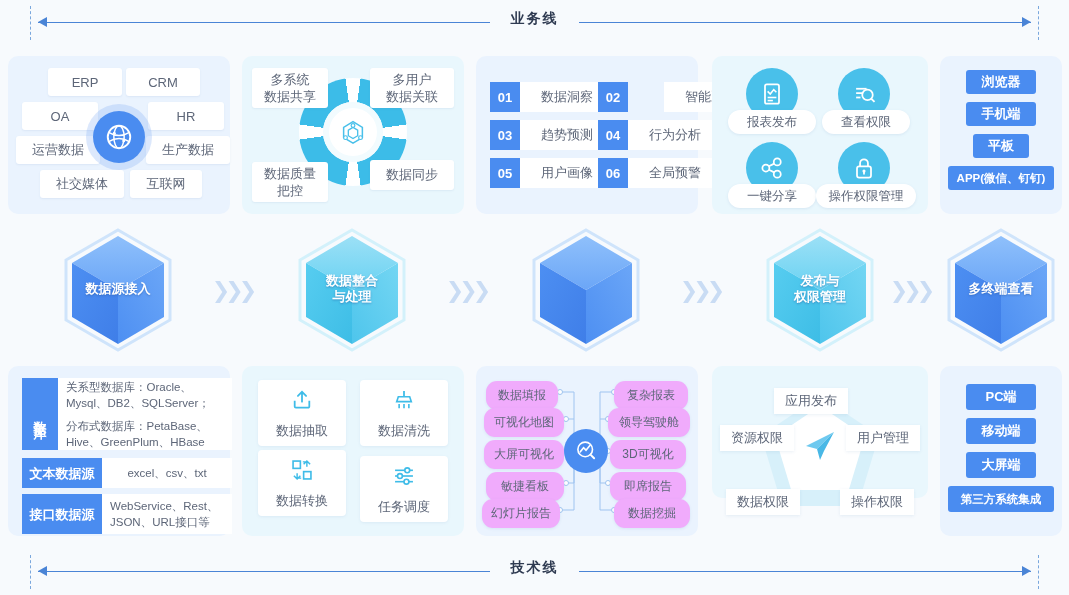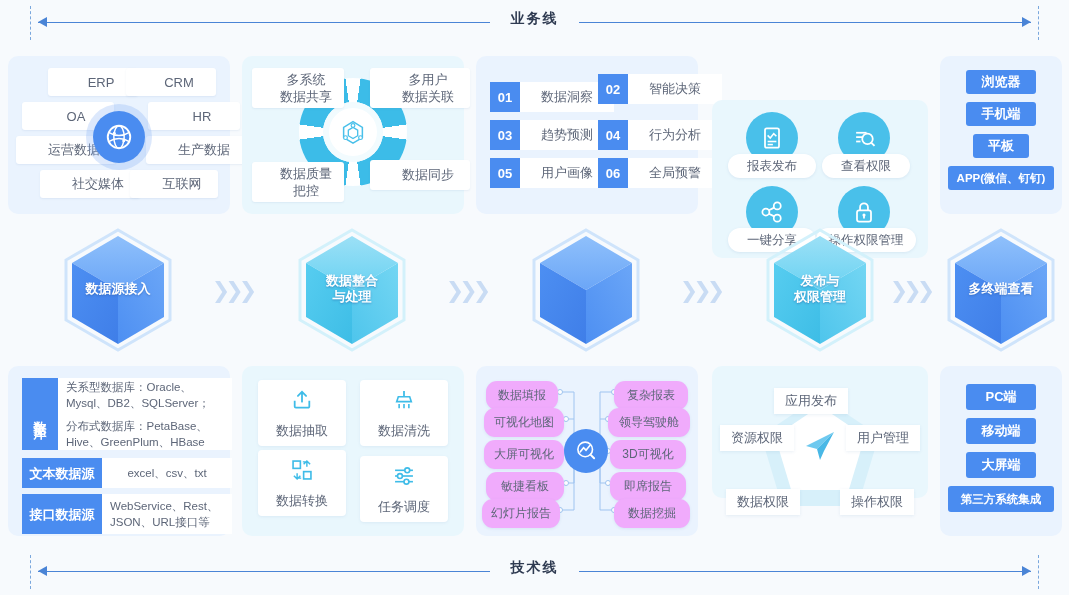--- a/index.html
+++ b/index.html
@@ -29,21 +29,21 @@
   #axis-top{top:0;}
   #axis-bottom{top:549px;}
 
   
   .panel{position:absolute;background:#eaf3fe;border-radius:10px;}
   .panel.alt{background:#e9f7fd;}
 
   
   .chip{position:absolute;background:#fff;border-radius:3px;
     display:flex;align-items:center;justify-content:center;
-    font-size:13px;color:#5d6678;box-shadow:0 1px 2px rgba(90,130,180,.10);padding-left:16px;}
+    font-size:13px;color:#5d6678;box-shadow:0 1px 2px rgba(90,130,180,.10);}
 
   
   .bchip{position:absolute;background:#4a8cf0;color:#fff;border-radius:3px;
     display:flex;align-items:center;justify-content:center;font-size:13px;font-weight:bold;}
 
   
   .netcircle{position:absolute;width:52px;height:52px;border-radius:50%;
     background:#4a8cf0;box-shadow:0 0 0 7px rgba(116,165,245,.25);
     display:flex;align-items:center;justify-content:center;}
 
@@ -168,21 +168,21 @@
       <span>把控</span>
     </div>
     <div class="chip" style="left:128px;top:104px;width:84px;height:30px;">数据同步</div>
   </div>
 
   <div class="panel" style="left:476px;top:56px;width:222px;height:158px;">
     <div class="numitem" style="left:14px;top:26px;">
       <div class="n">01</div>
       <div class="t">数据洞察</div>
       </div>
-    <div class="numitem" style="left:122px;top:18px;">
+    <div class="numitem" style="left:122px;top:26px;gap:36px;">
       <div class="n">02</div>
       <div class="t">智能决策</div>
       </div>
     <div class="numitem" style="left:14px;top:64px;">
       <div class="n">03</div>
       <div class="t">趋势预测</div>
       </div>
     <div class="numitem" style="left:122px;top:64px;">
       <div class="n">04</div>
       <div class="t">行为分析</div>
@@ -190,21 +190,21 @@
     <div class="numitem" style="left:14px;top:102px;">
       <div class="n">05</div>
       <div class="t">用户画像</div>
       </div>
     <div class="numitem" style="left:122px;top:102px;">
       <div class="n">06</div>
       <div class="t">全局预警</div>
       </div>
   </div>
 
-  <div class="panel alt" style="left:712px;top:56px;width:216px;height:158px;margin-top:44px;">
+  <div class="panel alt" style="left:712px;top:56px;width:216px;height:158px;">
     <div class="cicon" style="left:34px;top:12px;">
       <svg width="28" height="28" viewBox="0 0 32 32">
         <rect x="8" y="5" width="16" height="22" rx="2" fill="none" stroke="#fff" stroke-width="2"></rect>
         <path d="M11 13 L14 16 L18 11 L21 14" fill="none" stroke="#fff" stroke-width="1.8"></path>
         <line x1="11" y1="20" x2="21" y2="20" stroke="#fff" stroke-width="1.8"></line>
         <line x1="11" y1="23.5" x2="17" y2="23.5" stroke="#fff" stroke-width="1.8"></line>
       </svg>
     </div>
     <div class="ccap" style="left:16px;top:54px;width:88px;">报表发布</div>
 

